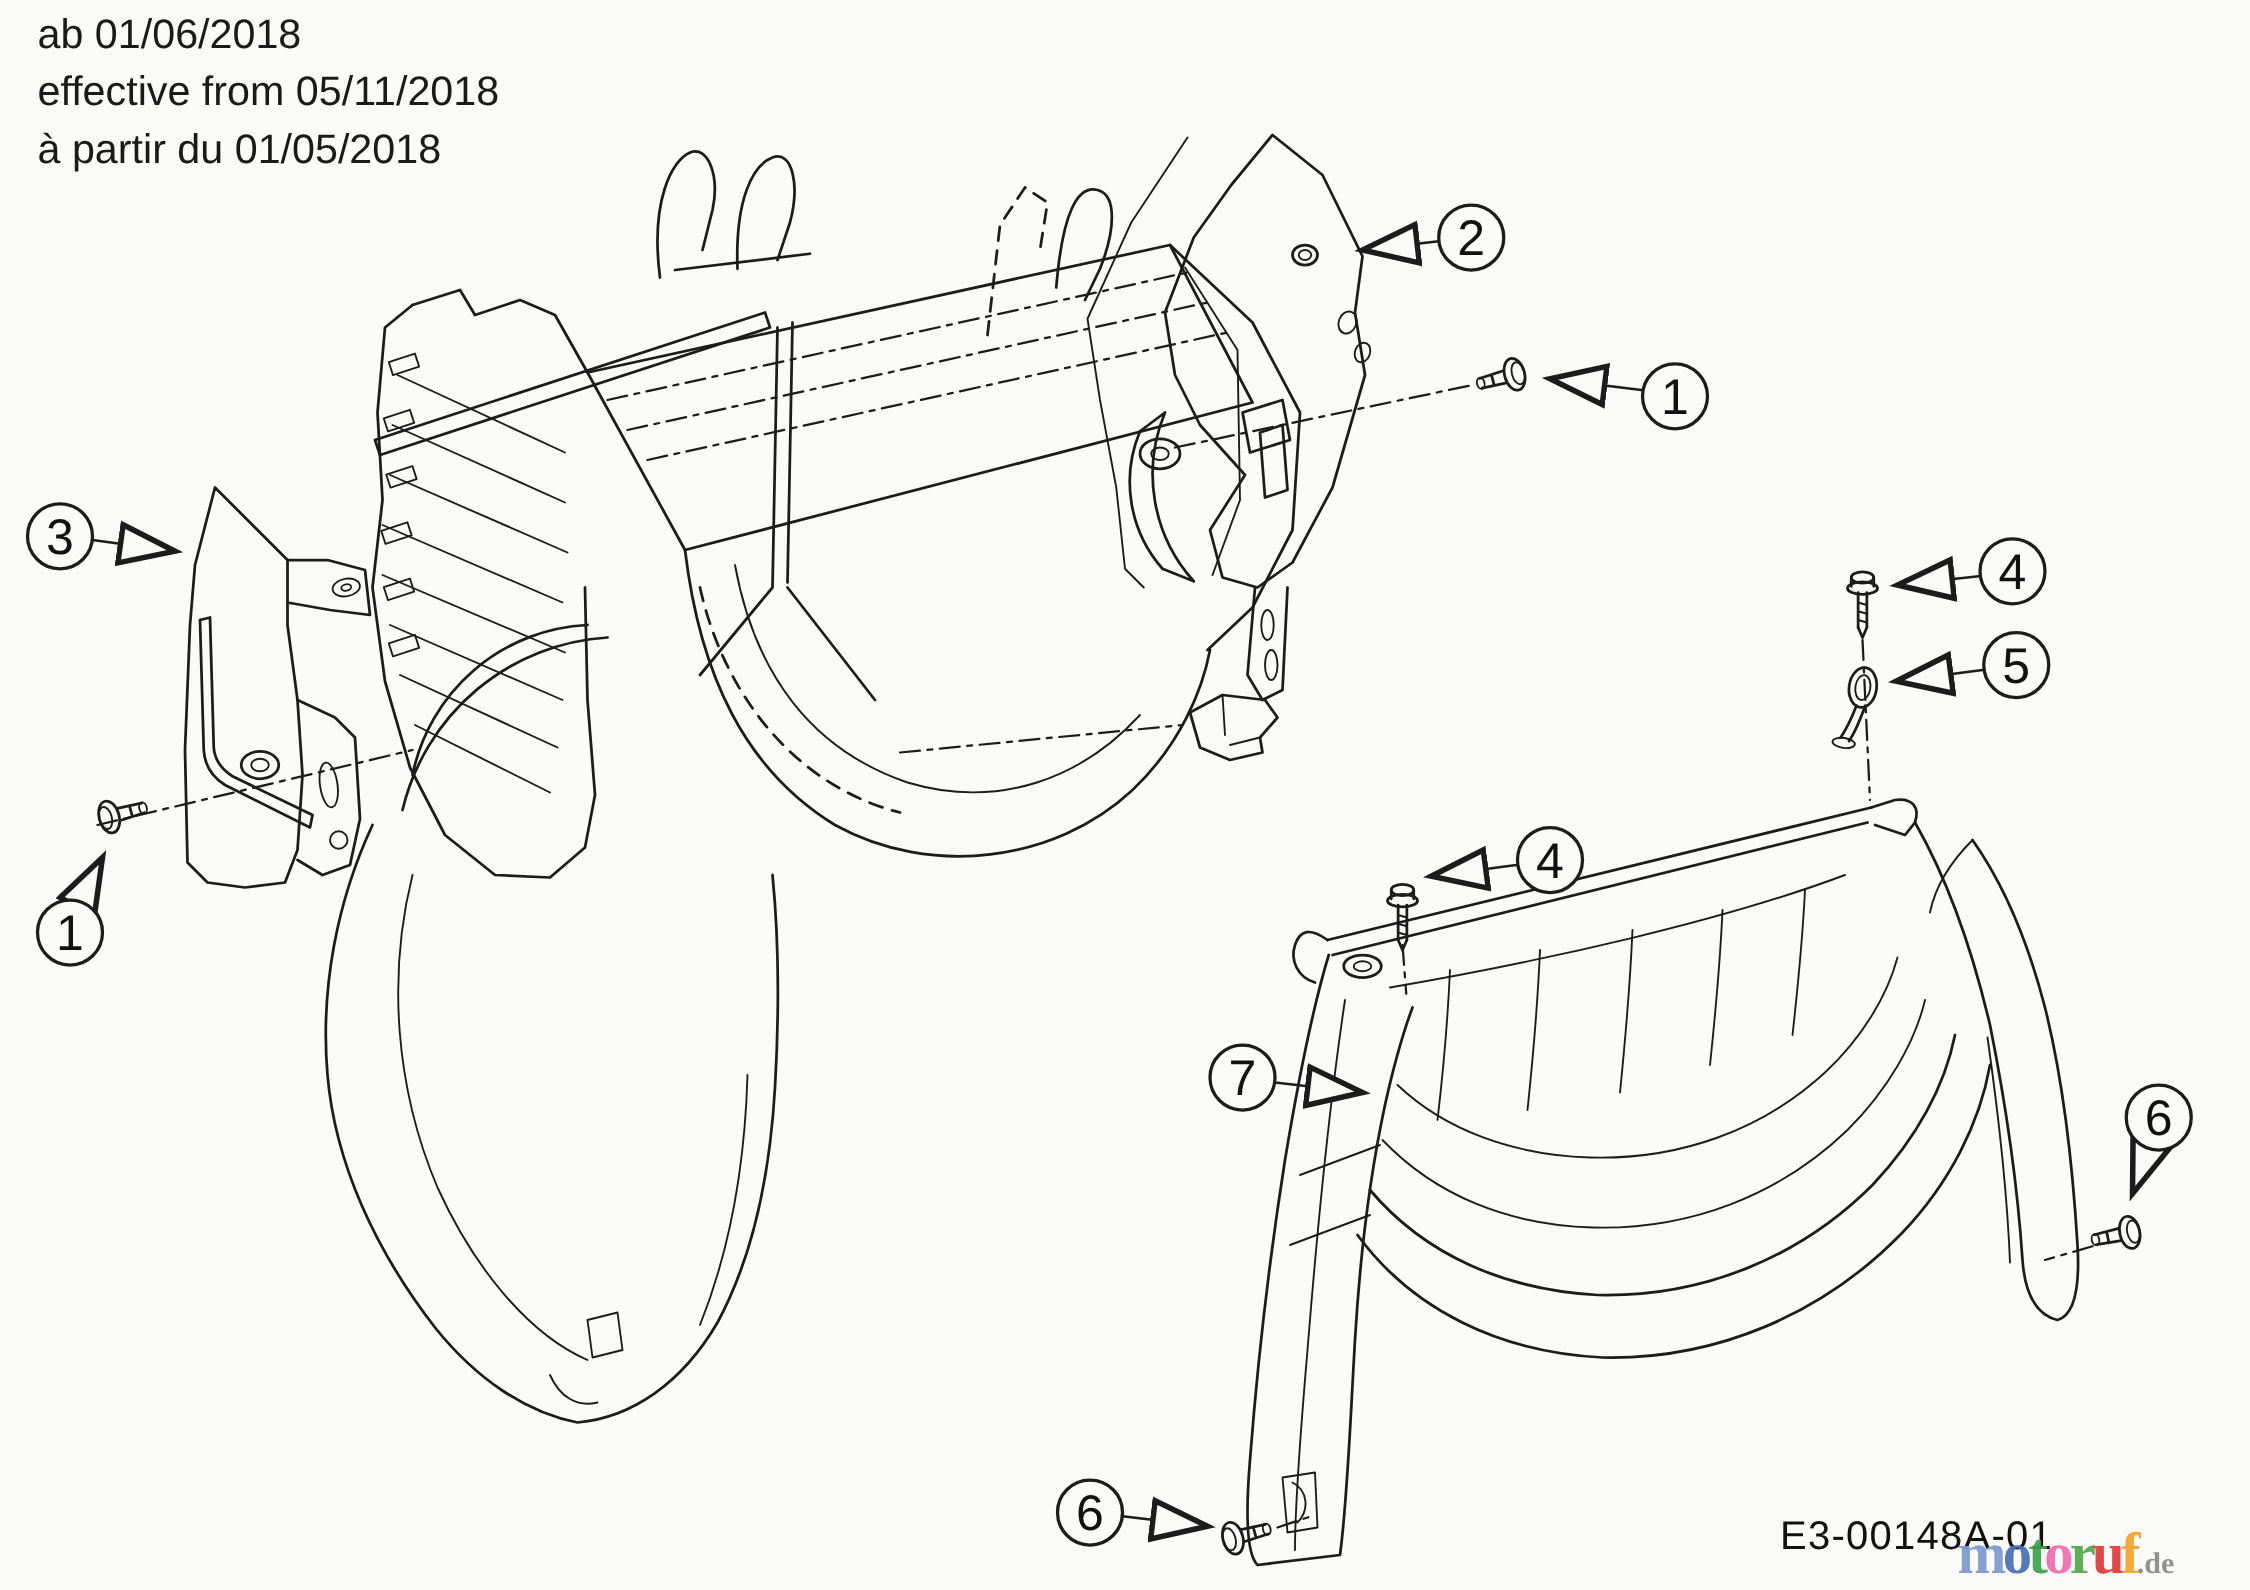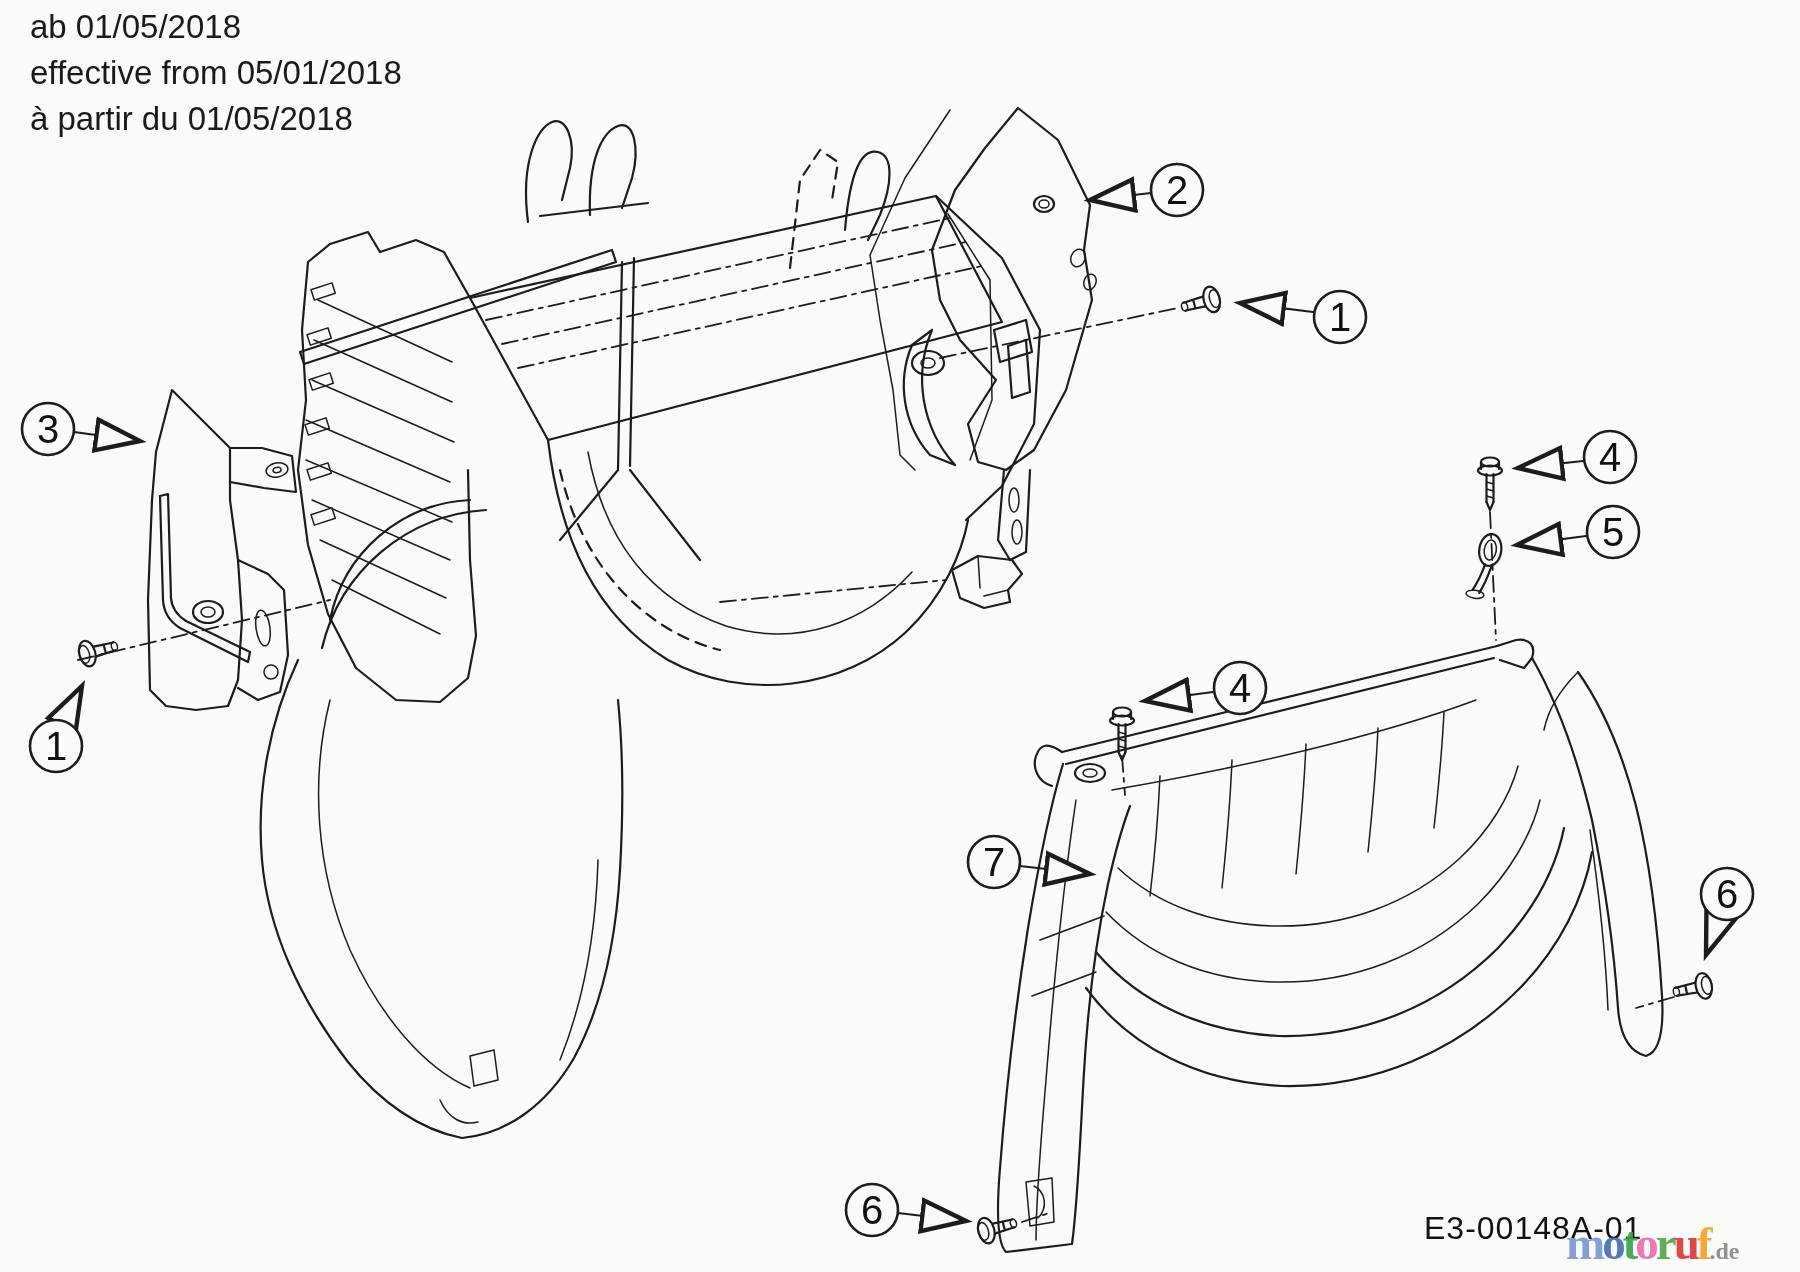--- a/index.html
+++ b/index.html
@@ -228,22 +228,22 @@
       <text class="callout-num" x="56" y="760">1</text>
     </g>
     <g>
       <path class="ln" d="M898,1213 L966,1221" marker-end="url(#arrow)"></path>
       <circle class="callout-circle" cx="872" cy="1210" r="26"></circle>
       <text class="callout-num" x="872" y="1224">6</text>
     </g>
   </svg>
 
   <div class="date-note">
-    <p>ab 01/05/2018</p>
-    <p>effective from 05/01/2018</p>
+    <p>ab 01/06/2018</p>
+    <p>effective from 05/11/2018</p>
     <p>à partir du 01/05/2018</p>
   </div>
 
   <div class="diagram-code">E3-00148A-01</div>
 
   <div class="watermark">
     <span style="color:#7d9bd2">m</span><span style="color:#4a70b4">o</span><span style="color:#3ea44b">t</span><span style="color:#ee6fae">o</span><span style="color:#55a84e">r</span><span style="color:#dd3b3b">u</span><span style="color:#f3a42c">f</span><span class="suffix">.de</span>
   </div>
 
 </div>

